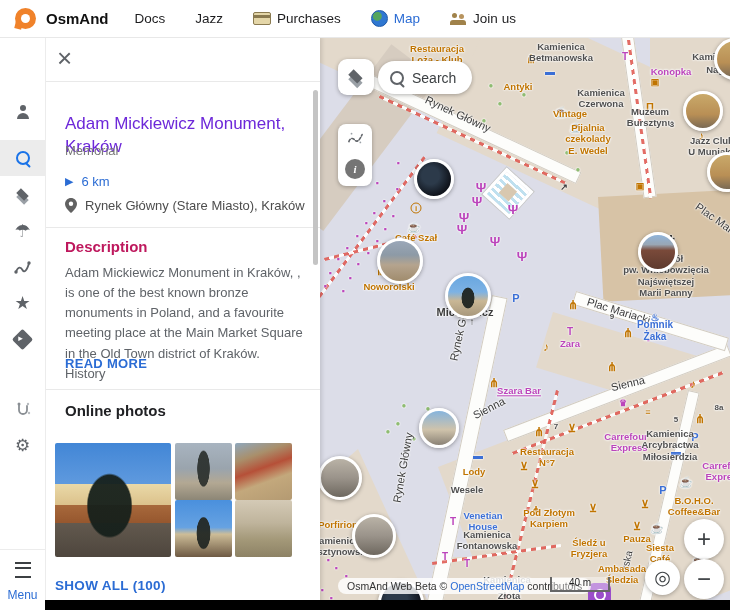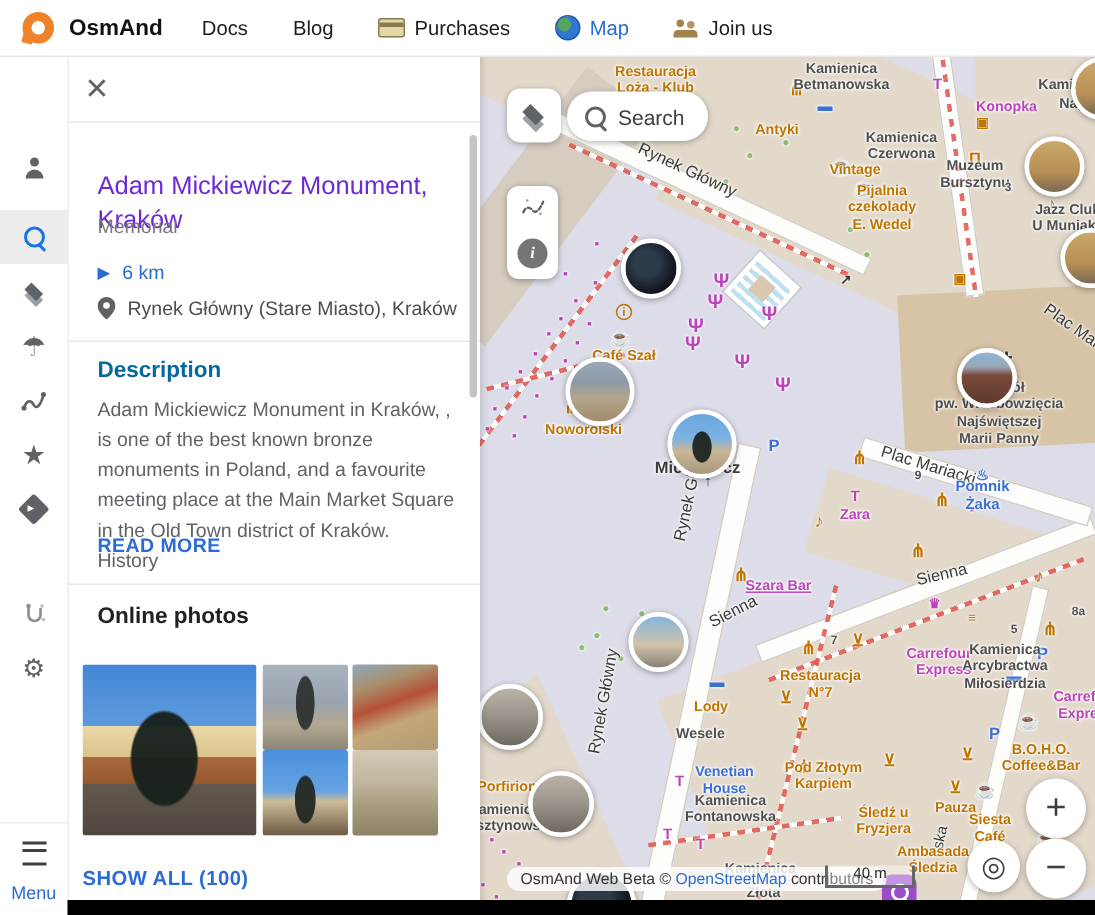--- a/index.html
+++ b/index.html
@@ -40,21 +40,21 @@
   
   #panel{position:absolute;left:45px;top:37px;width:275px;bottom:0;background:#fff;z-index:30;box-shadow:2px 0 4px rgba(0,0,0,.12);}
   #panel .close{position:absolute;left:12px;top:8px;font-size:26px;font-weight:300;color:#5f6368;cursor:pointer;line-height:1;}
   .hr{position:absolute;left:0;width:100%;height:1px;background:#e9e9e9;}
   #p-title{position:absolute;left:20px;top:76px;width:235px;color:#6d28d9;font-size:17px;font-weight:400;line-height:1.35;}
   #p-sub{position:absolute;left:20px;top:106px;color:#777;font-size:13px;}
   #p-dist{position:absolute;left:20px;top:137px;color:#2b6cd4;font-size:13px;display:flex;align-items:center;gap:8px;}
   #p-dist .tri{font-size:11px;}
   #p-addr{position:absolute;left:20px;top:161px;color:#4d4d4d;font-size:13px;display:flex;align-items:center;gap:8px;}
   .pin{flex:0 0 auto;}
-  #p-desc-h{position:absolute;left:20px;top:201px;font-size:15px;font-weight:700;color:#0369a1;}
+  #p-desc-h{position:absolute;left:20px;top:201px;font-size:15px;font-weight:700;color:#be185d;}
   #p-desc{position:absolute;left:20px;top:226px;width:238px;font-size:13px;color:#5f6368;line-height:1.55;white-space:pre-line;}
   #p-readmore{position:absolute;left:20px;top:319px;font-size:13px;font-weight:700;color:#2b6cd4;letter-spacing:.3px;cursor:pointer;}
   #p-photos-h{position:absolute;left:20px;top:365px;font-size:15px;font-weight:700;color:#202124;}
   .ph{position:absolute;border-radius:2px;cursor:pointer;}
   .ph-big{left:10px;top:406px;width:116px;height:114px;
     background:radial-gradient(ellipse 32% 46% at 47% 55%,rgba(22,32,27,.95) 0 58%,transparent 62%),
     linear-gradient(180deg,#4286d6 0%,#5f9ade 36%,#ead9a8 36%,#dcc28c 54%,#a8693c 54%,#96572e 70%,#62594e 70%,#4e463d 100%);}
   .ph1{left:130px;top:406px;width:57px;height:57px;
     background:radial-gradient(ellipse 18% 52% at 50% 45%,rgba(40,45,42,.9) 0 58%,transparent 63%),
     linear-gradient(180deg,#a8b4c0 0%,#9aa4ad 45%,#b3a893 70%,#8c8676 100%);}
@@ -110,21 +110,21 @@
 
 <div id="app">
 
   <header id="navbar">
     <span class="logo"></span>
     <span class="brand">OsmAnd</span>
     <span class="navitem">
         <span>Docs</span>
       </span>
     <span class="navitem">
-        <span>Blog</span>
+        <span>Jazz</span>
       </span>
     <span class="navitem">
         <span class="ic-card"></span>
         <span>Purchases</span>
       </span>
     <span class="navitem active">
         <span class="ic-globe"></span>
         <span>Map</span>
       </span>
     <span class="navitem">

